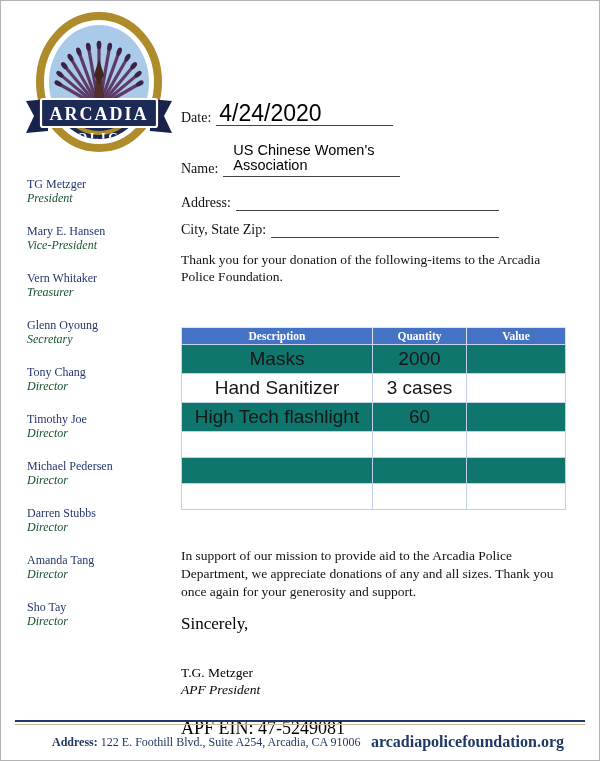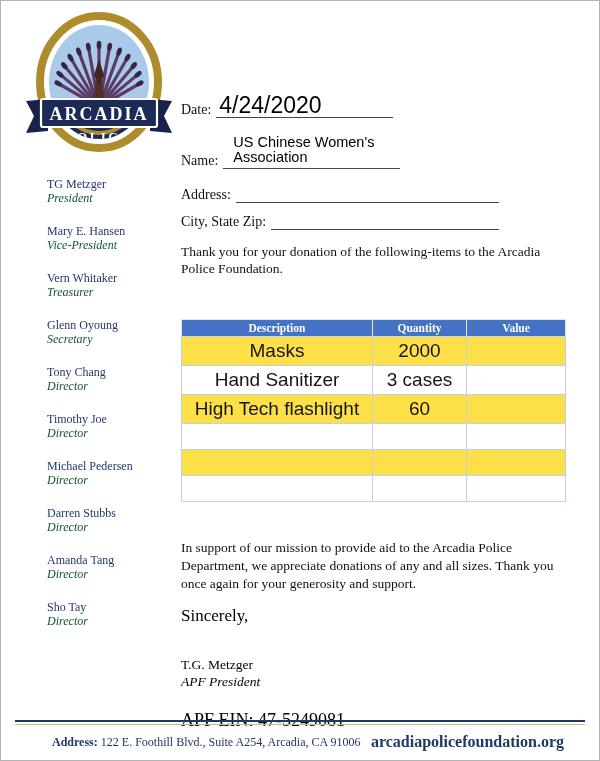--- a/index.html
+++ b/index.html
@@ -21,42 +21,42 @@
     position: absolute;
     left: 22px;
     top: 8px;
     width: 152px;
     height: 152px;
   }
 
   
   .sidebar {
     position: absolute;
-    left: 46px;
+    left: 26px;
     top: 176px;
     width: 130px;
   }
   .officer { margin-bottom: 19px; }
   .officer .o-name {
     font-size: 12px;
     color: #23366F;
     line-height: 14px;
   }
   .officer .o-title {
     font-size: 12px;
     font-style: italic;
     color: #14532d;
     line-height: 14px;
   }
 
   
   .main {
     position: absolute;
     left: 180px;
-    top: 0;
+    top: 8px;
     width: 392px;
   }
 
   .form-row { display: flex; align-items: flex-end; }
   .form-label { font-size: 14px; color: #111; white-space: nowrap; }
   .fill-line {
     border-bottom: 1px solid #444;
     margin-left: 5px;
     text-align: left;
     font-family: "Liberation Sans", sans-serif;
@@ -102,21 +102,21 @@
     border: 1px solid #c2cfeb;
     text-align: center;
     font-family: "Liberation Sans", sans-serif;
     font-size: 19px;
     color: #161616;
     height: 29px;
     overflow: hidden;
     white-space: nowrap;
   }
   .donation-table tr.empty td { height: 26px; }
-  .donation-table tr.band td { background: #fde047; margin-top: 24px; }
+  .donation-table tr.band td { background: #0f766e; margin-top: 24px; }
   .col-desc  { width: 191px; }
   .col-qty   { width: 94px; }
   .col-value { width: 99px; }
 
   
   .sign-off { margin-top: 13px; font-size: 17px; }
   .sig-name { margin-top: 30px; font-size: 13.5px; line-height: 1.3; }
   .sig-title { font-size: 13.5px; font-style: italic; line-height: 1.3; }
   .ein { margin-top: 19px; font-size: 18px; }
 

